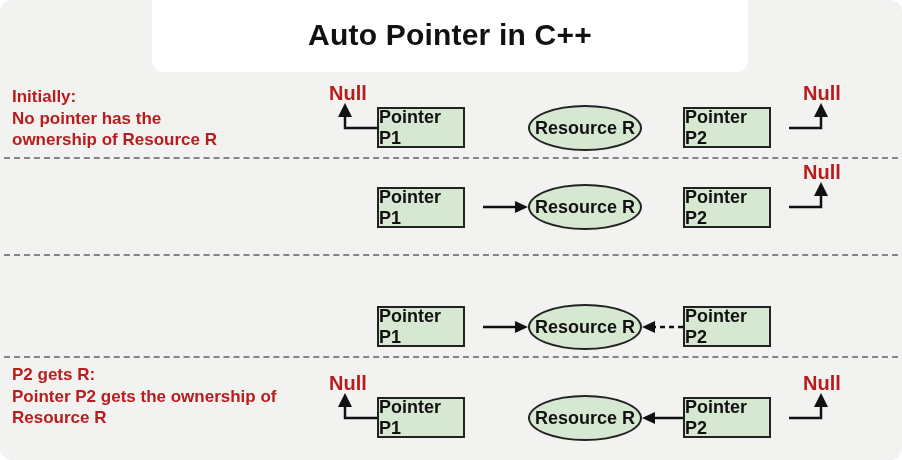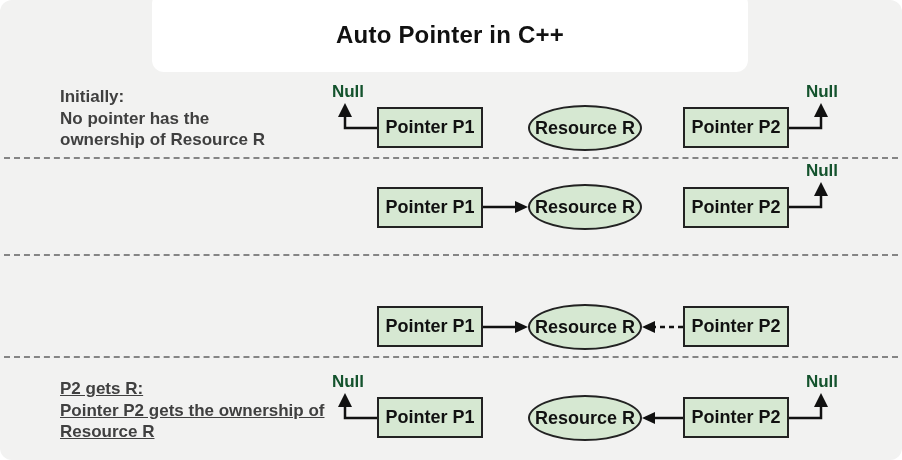--- a/index.html
+++ b/index.html
@@ -8,47 +8,47 @@
     background:#f2f2f1;border-radius:12px;
     font-family:"Liberation Sans","DejaVu Sans",sans-serif;
     color:#1b1b1b;
   }
   .title-card{
     position:absolute;left:152px;top:-8px;width:596px;height:80px;
     background:#ffffff;border-radius:12px;
     display:flex;align-items:center;justify-content:center;
   }
   .title-card h1{
-    margin:0;padding-top:6px;font-size:24px;font-weight:700;color:#111;
+    margin:0;padding-top:6px;font-size:30px;font-weight:700;color:#111;
     letter-spacing:.2px;
   }
   .caption{
     position:absolute;left:12px;width:340px;
     font-size:17px;font-weight:700;line-height:21.5px;
-    white-space:pre-line;color:#404040;margin-left:48px;
+    white-space:pre-line;color:#b91c1c;
   }
   .sep{
     position:absolute;left:4px;right:4px;height:0;
     border-top:2px dashed #858585;
   }
   .pbox{
-    position:absolute;width:106px;height:41px;box-sizing:border-box;
+    position:absolute;width:88px;height:41px;box-sizing:border-box;
     background:#d6e8d2;border:2px solid #222;
     display:flex;align-items:center;justify-content:center;
     font-size:18px;font-weight:700;color:#111;
   }
   .ell{
     position:absolute;width:114px;height:46px;box-sizing:border-box;
     background:#d6e8d2;border:2px solid #222;border-radius:50%;
     display:flex;align-items:center;justify-content:center;
     font-size:18px;font-weight:700;color:#111;
   }
   .nulltxt{
     position:absolute;width:46px;text-align:center;
-    font-size:17px;font-weight:700;color:#14532d;
+    font-size:20px;font-weight:700;color:#b91c1c;
   }
   .conn{position:absolute;}
   svg{display:block;}
 </style>
 </head>
 <body>
 
 <div class="stage">
 
   <div class="title-card">
@@ -120,21 +120,21 @@
   <svg class="conn" style="left:642px;top:318px;" width="41" height="18">
     <path d="M41 9 H12" stroke="#111" stroke-width="2.5" fill="none" stroke-dasharray="5,4"></path>
     <polygon points="0,9 13,3 13,15" fill="#111"></polygon>
   </svg>
   <div class="pbox" style="left:683px;top:306px;">
       <span>Pointer P2</span>
     </div>
 
   <div class="sep" style="top:356px;"></div>
 
-  <div class="caption" style="top:378px;text-decoration:underline;">P2 gets R:
+  <div class="caption" style="top:364px;">P2 gets R:
 Pointer P2 gets the ownership of
 Resource R</div>
 
   <div class="nulltxt" style="left:325px;top:372px;">Null</div>
   <svg class="conn" style="left:333px;top:392px;" width="44" height="28">
     <path d="M44 26 H12 V14" stroke="#111" stroke-width="2.5" fill="none"></path>
     <polygon points="12,1 5,15 19,15" fill="#111"></polygon>
   </svg>
   <div class="pbox" style="left:377px;top:397px;">
       <span>Pointer P1</span>

